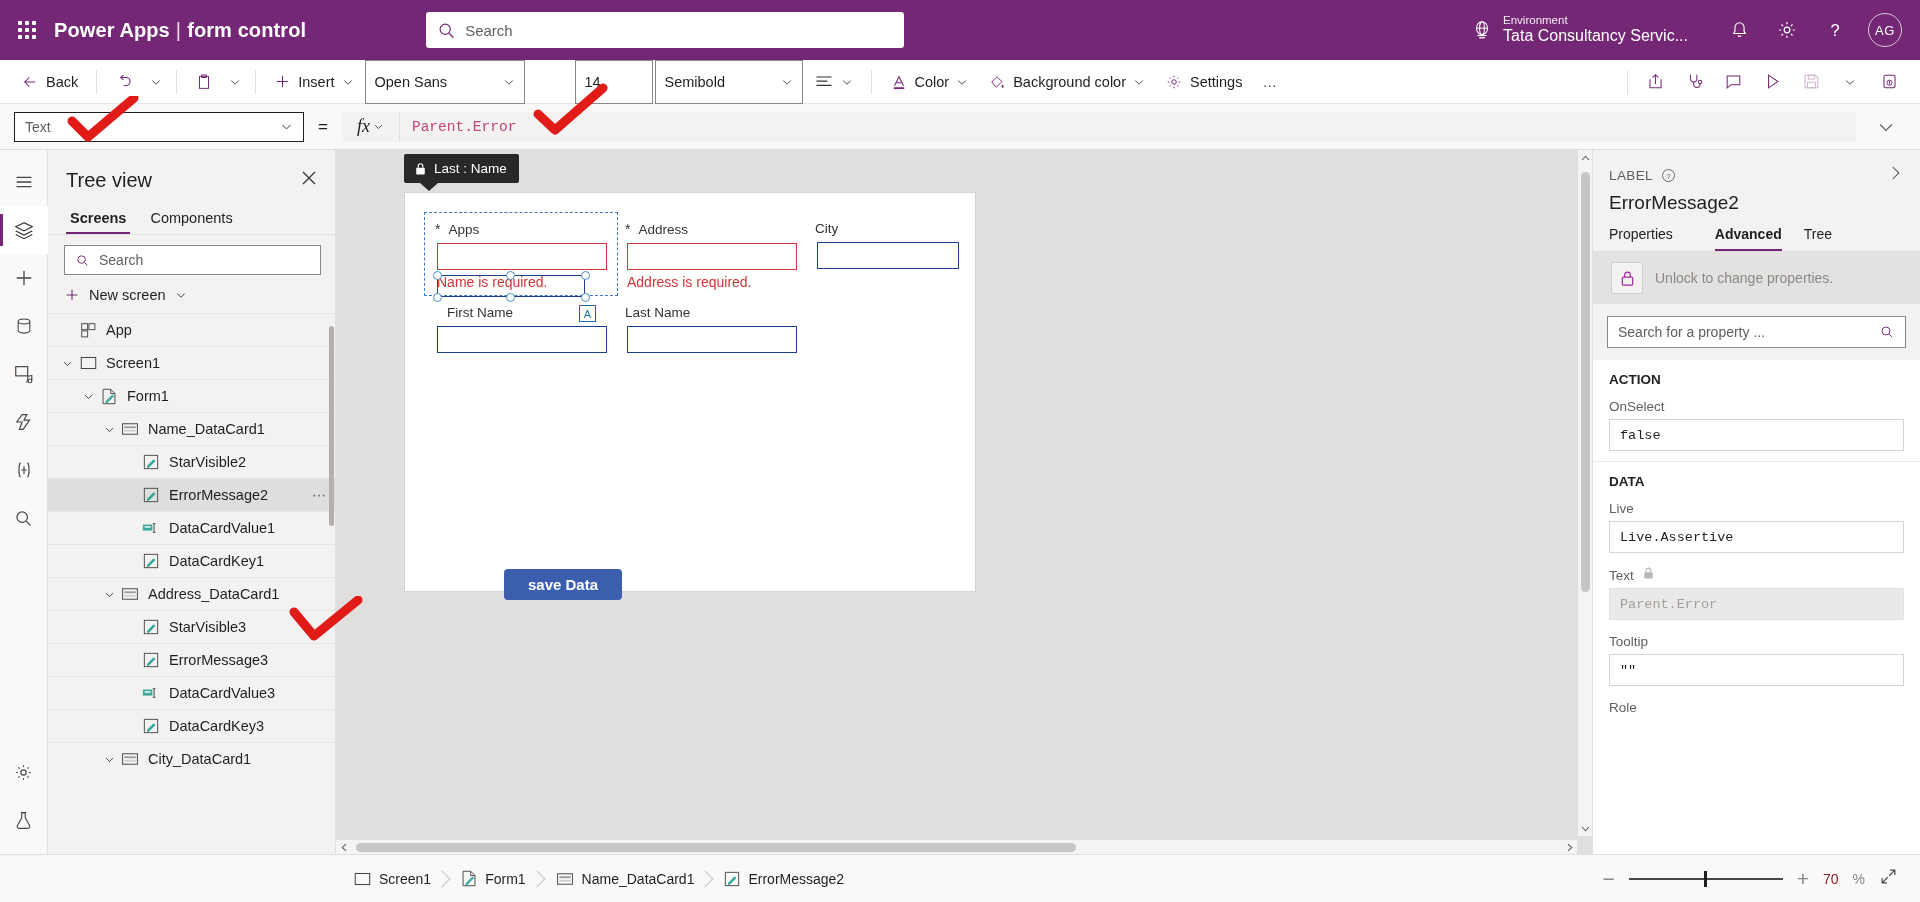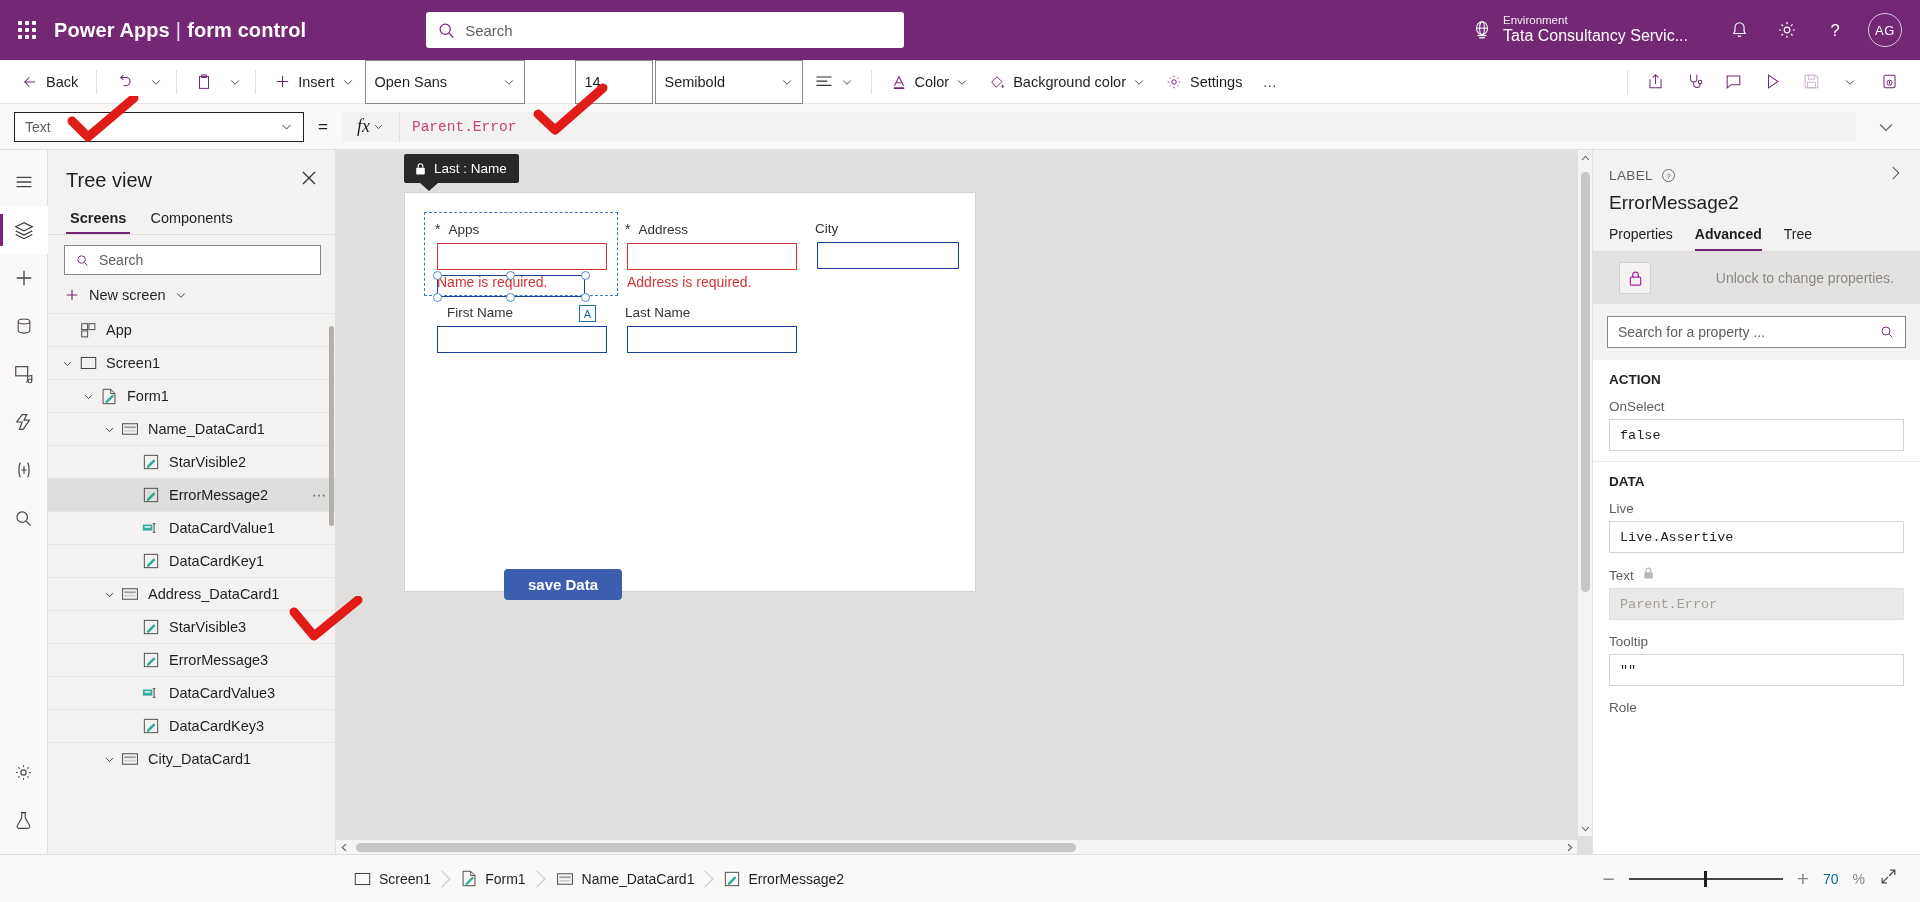--- a/index.html
+++ b/index.html
@@ -189,24 +189,24 @@
     width: 328px; background: #f3f2f1; border-left: 1px solid #e1dfdd;
     display: flex; flex-direction: column; flex: 0 0 328px;
   }
   .props-head { padding: 14px 16px 0; }
   .props-kind { display: flex; align-items: center; gap: 8px; }
   .props-kind .k { font-size: 13.5px; color: #605e5c; letter-spacing: .4px; }
   .props-expand { margin-left: auto; cursor: pointer; }
   .props-name { font-size: 19px; color: #201f1e; margin-top: 6px; }
   .props-tabs { display: flex; gap: 22px; padding: 12px 16px 0; border-bottom: 1px solid #e1dfdd; }
   .ptab { font-size: 14px; color: #201f1e; padding-bottom: 9px; cursor: pointer; position: relative; }
-  .ptab.active { font-weight: bold; }
+  .ptab.active { font-weight: bold; margin-left: 20px; }
   .ptab.active::after { content: ""; position: absolute; left: 0; right: 0; bottom: 0; height: 2.5px; background: #742774; }
   .lock-banner {
-    background: #e4e2e0; display: flex; align-items: center; gap: 12px; padding: 10px 26px; justify-content: space-between;
+    background: #e4e2e0; display: flex; align-items: center; gap: 12px; padding: 10px 18px;
   }
   .lock-sq {
     width: 32px; height: 32px; background: #f3f2f1; border: 1px solid #d2d0ce;
     display: flex; align-items: center; justify-content: center; cursor: pointer;
   }
   .lock-banner .msg { font-size: 14px; color: #8a8886; }
   .prop-search-wrap { padding: 12px 14px 12px; background: #f3f2f1; }
   .prop-search {
     height: 32px; background: #fff; border: 1px solid #8a8886;
     display: flex; align-items: center; padding: 0 10px;
@@ -237,21 +237,21 @@
     content: ""; position: absolute; right: -1px; top: 50%; width: 11px; height: 11px;
     border-top: 1px solid #c8c6c4; border-right: 1px solid #c8c6c4;
     transform: translateY(-50%) rotate(45deg);
   }
   .crumb:last-child::after { display: none; }
   .zoomctl { margin-left: auto; display: flex; align-items: center; gap: 14px; padding-right: 22px; }
   .zbtn { font-size: 21px; color: #8a8886; cursor: pointer; line-height: 1; user-select: none; }
   .slider { position: relative; width: 154px; height: 18px; display: flex; align-items: center; cursor: pointer; }
   .slider .track { width: 100%; height: 2px; background: #484644; }
   .slider .knob { position: absolute; left: 49%; width: 3px; height: 16px; background: #201f1e; }
-  .zval { font-size: 14px; color: #0369a1; }
+  .zval { font-size: 14px; color: #7f1d1d; }
   .zpct { font-size: 14px; color: #8a8886; }
   .expand-ico { cursor: pointer; }
 
   
   .annot { position: absolute; pointer-events: none; z-index: 60; }
 </style>
 </head>
 <body>
 
 <div class="app">

